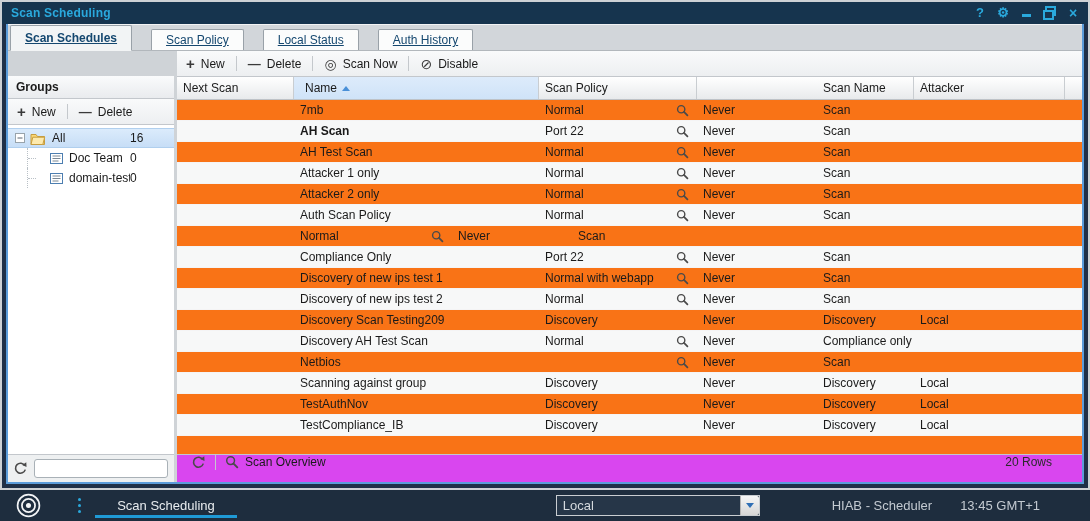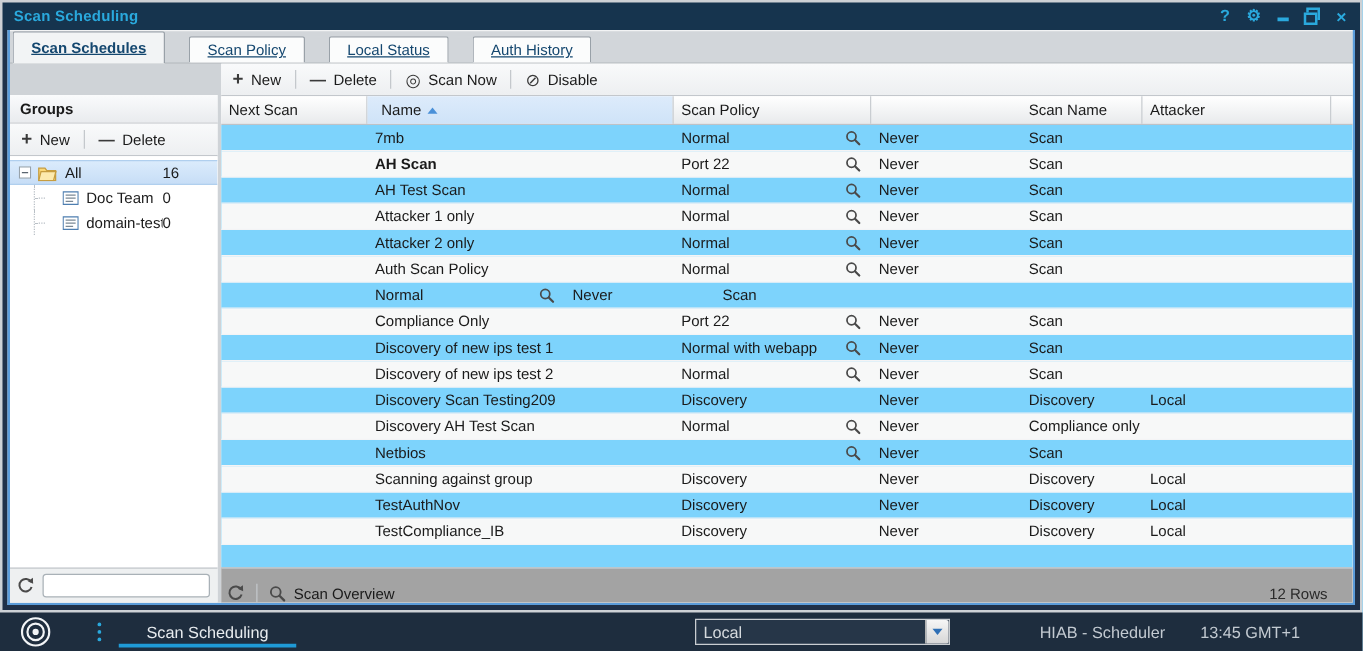--- a/index.html
+++ b/index.html
@@ -62,28 +62,28 @@
   .filter-input { flex:1; height:17px; border:1px solid #a9b1b7; border-radius:3px; padding:0 4px; font:inherit; min-width:0; background:#fff; outline:none; }
 
   
   .main-panel { flex:1; display:flex; flex-direction:column; min-width:0; background:#fff; min-height:0; }
   .thead { display:flex; height:22px; background:linear-gradient(#ffffff,#e8eaec); border-bottom:1px solid #bec2c7; flex:none; }
   .th { border-right:1px solid #c9cdd1; display:flex; align-items:center; padding-left:6px; box-sizing:border-box; gap:5px; cursor:pointer; flex:none; white-space:nowrap; overflow:hidden; }
   .th.sorted { background:linear-gradient(#ddebfb,#cfe3f8);padding-left:11px; }
   .th.filler { flex:1; border-right:none; cursor:default; }
   .sort-arrow { width:0; height:0; border-left:4px solid transparent; border-right:4px solid transparent; border-bottom:5px solid #4a90d8; margin-top:1px; }
 
-  .tbody { flex:1; overflow:hidden; background:#7dd3fc; min-height:0; }
+  .tbody { flex:1; overflow:hidden; background:#f97316; min-height:0; }
   .trow { display:flex; height:21px; cursor:pointer; border-bottom:1px solid #f4f4f5; box-sizing:border-box; }
   .trow.alt { background:#f7f8f8; }
   .td { box-sizing:border-box; padding-left:6px; display:flex; align-items:center; white-space:nowrap; overflow:hidden; flex:none; }
   .td-scan_policy { justify-content:space-between; padding-right:8px; }
   .mag { display:flex; cursor:pointer; flex:none; }
 
-  .table-statusbar { height:27px; border-top:1px solid #c3c7cc; background:#a3a3a3; display:flex; align-items:flex-end; padding:0 4px; gap:9px; flex:none; }
+  .table-statusbar { height:27px; border-top:1px solid #c3c7cc; background:#d946ef; display:flex; align-items:flex-start; padding:0 14px; gap:9px; flex:none; }
   .scan-overview { display:flex; align-items:center; gap:6px; cursor:pointer; }
   .row-count { margin-left:auto; color:#2a2a2a; padding-right:16px; }
 
   
   .taskbar { height:31px; background:#1e2d3e; display:flex; align-items:center; flex:none; }
   .logo { margin-left:15px; display:flex; flex:none; }
   .dots { margin-left:36px; display:flex; flex-direction:column; gap:3px; cursor:pointer; flex:none; }
   .dots i { width:3px; height:3px; background:#2aa9dd; border-radius:50%; }
   .task-item { margin-left:14px; width:142px; height:100%; position:relative; display:flex; align-items:center; justify-content:center; color:#e8ecef; font-size:13px; cursor:pointer; flex:none; }
   .task-underline { position:absolute; bottom:3px; left:0; right:0; height:3px; background:#1f9ad6; }
@@ -634,21 +634,21 @@
               <span class="tb-sep"></span>
               <span class="scan-overview">
                 <span class="icon-btn">
                   <svg width="14" height="14" viewBox="0 0 14 14">
                       <circle cx="5.6" cy="5.6" r="3.9" fill="none" stroke="#4a4a4a" stroke-width="1.5"></circle>
                       <line x1="8.6" y1="8.6" x2="12.3" y2="12.3" stroke="#4a4a4a" stroke-width="1.9" stroke-linecap="round"></line>
                     </svg>
                 </span>
                 <span>Scan Overview</span>
               </span>
-              <span class="row-count">12 Rows</span>
+              <span class="row-count">20 Rows</span>
             </div>
           </div>
 
         </div>
       </div>
     </div>
   </div>
 
   <div class="taskbar">
     <span class="logo">

